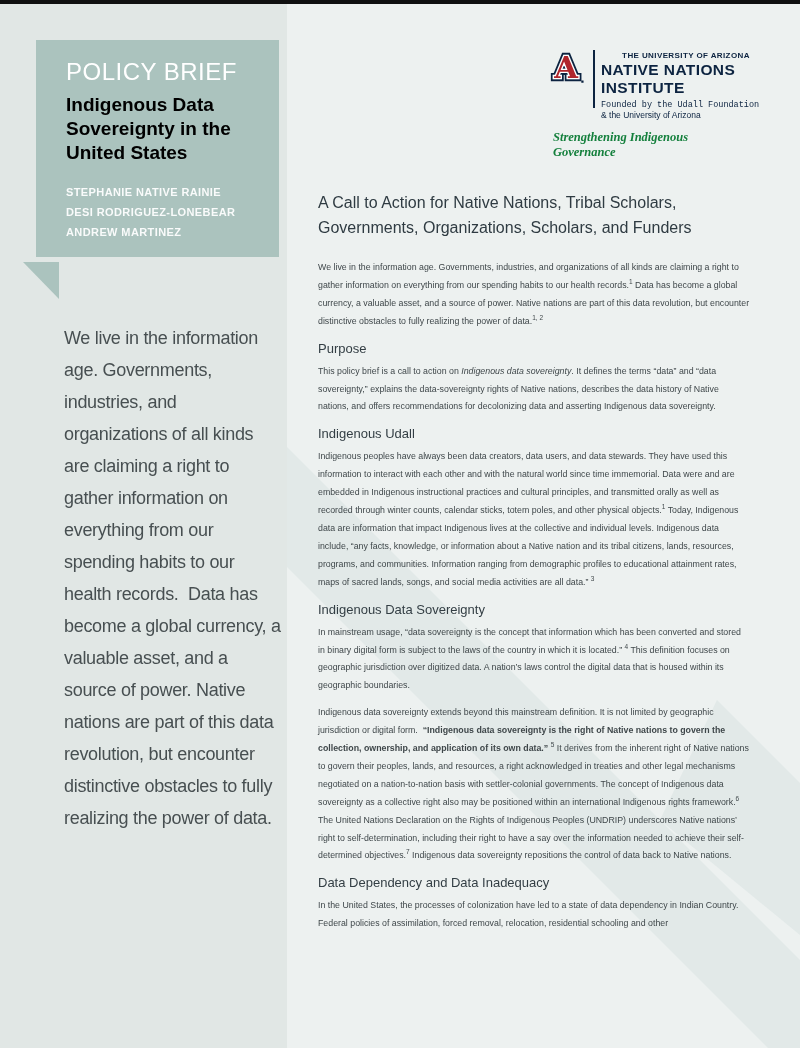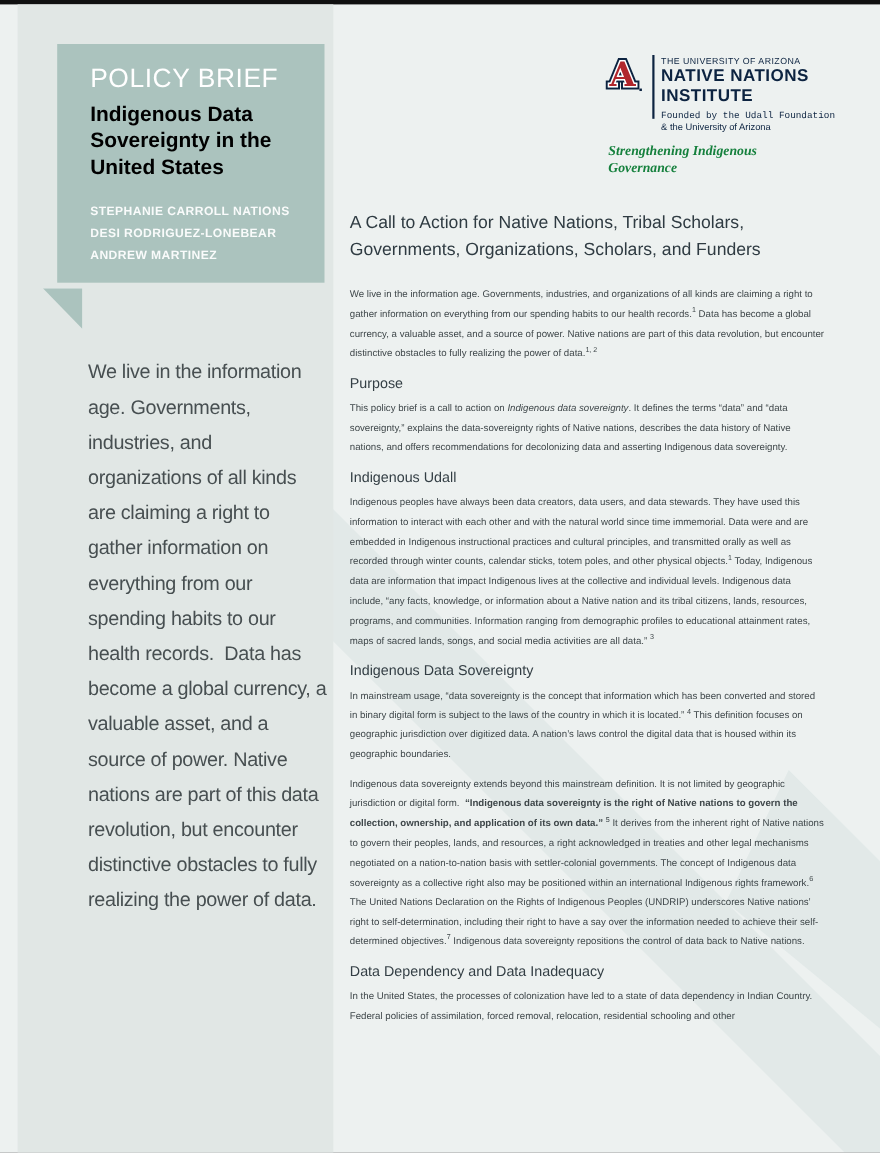--- a/index.html
+++ b/index.html
@@ -4,21 +4,21 @@
 <style>
   html,body { margin:0; padding:0; background:#888; }
   .page {
     position:relative; width:800px; height:1048px; margin:0 auto;
     background:#edf1f0; overflow:hidden;
     font-family:"Liberation Sans", sans-serif;
   }
   .topbar { position:absolute; left:0; top:0; width:800px; height:4px; background:#101010; }
 
   
-  .left-col { position:absolute; left:16px; top:4px; width:287px; height:1044px; background:#e1e7e5; }
+  .left-col { position:absolute; left:0; top:4px; width:287px; height:1044px; background:#e1e7e5; }
   .brand-box {
     position:absolute; left:36px; top:36px; width:243px; height:217px;
     background:#abc3be; box-sizing:border-box; padding:17px 14px 0 30px;
   }
   .kicker {
     color:#ffffff; font-size:24px; font-weight:300; letter-spacing:0.5px; line-height:30px;
   }
   .doc-title {
     margin:6px 0 0 0; color:#000000; font-size:19px; font-weight:700; line-height:24px;
   }
@@ -35,21 +35,21 @@
     position:absolute; left:64px; top:318px; width:218px; margin:0;
     color:#474f51; font-size:18px; line-height:32px; letter-spacing:-0.3px;
     white-space:pre-wrap;
   }
 
   
   .main { position:absolute; left:287px; top:4px; width:513px; height:1044px; }
   .ua-logo { position:absolute; left:261px; top:44px; width:36px; height:38px; }
   .logo-divider { position:absolute; left:306px; top:46px; width:2px; height:58px; background:#0c2340; }
   .logo-text { position:absolute; left:314px; top:47px; width:170px; color:#0c2340; }
-  .logo-univ { font-size:8px; font-weight:400; letter-spacing:0.4px; line-height:10px; }
+  .logo-univ { font-size:8px; font-weight:700; letter-spacing:0.4px; line-height:10px;text-align:center; }
   .logo-institute { font-size:15.5px; font-weight:700; letter-spacing:0.4px; line-height:16.5px; margin-top:1px; }
   .logo-founded { font-size:8.5px; font-weight:500; line-height:10px; }
   .logo-founded.first { margin-top:4px;font-family:Liberation Mono, monospace; }
   .tagline {
     position:absolute; left:266px; top:126px; width:200px;
     font-family:"Liberation Serif", serif; font-style:italic; font-weight:700;
     font-size:12.5px; color:#15803d; text-align:left;
   }
 
   .article { position:absolute; left:31px; top:186px; width:432px; }
@@ -80,21 +80,21 @@
   <svg class="watermark" width="800" height="1048" viewBox="0 0 800 1048">
     <polygon points="287,447 287,567 768,1048 888,1048" fill="rgba(171,195,190,0.16)"></polygon>
     <polygon points="717,700 800,783 800,935 660,820" fill="rgba(171,195,190,0.16)"></polygon>
   </svg>
 
   <aside class="left-col">
     <div class="brand-box">
       <div class="kicker">POLICY BRIEF</div>
       <h1 class="doc-title">Indigenous Data Sovereignty in the United States</h1>
       <div class="authors">
-          <div class="author">STEPHANIE CARROLL NATIONS</div>
+          <div class="author">STEPHANIE NATIVE RAINIE</div>
           <div class="author">DESI RODRIGUEZ-LONEBEAR</div>
           <div class="author">ANDREW MARTINEZ</div>
         </div>
     </div>
     <div class="tail"></div>
     <p class="pull-quote">We live in the information age. Governments, industries, and organizations of all kinds are claiming a right to gather information on everything from our spending habits to our health records.  Data has become a global currency, a valuable asset, and a source of power. Native nations are part of this data revolution, but encounter distinctive obstacles to fully realizing the power of data.</p>
   </aside>
 
   <main class="main">
 

